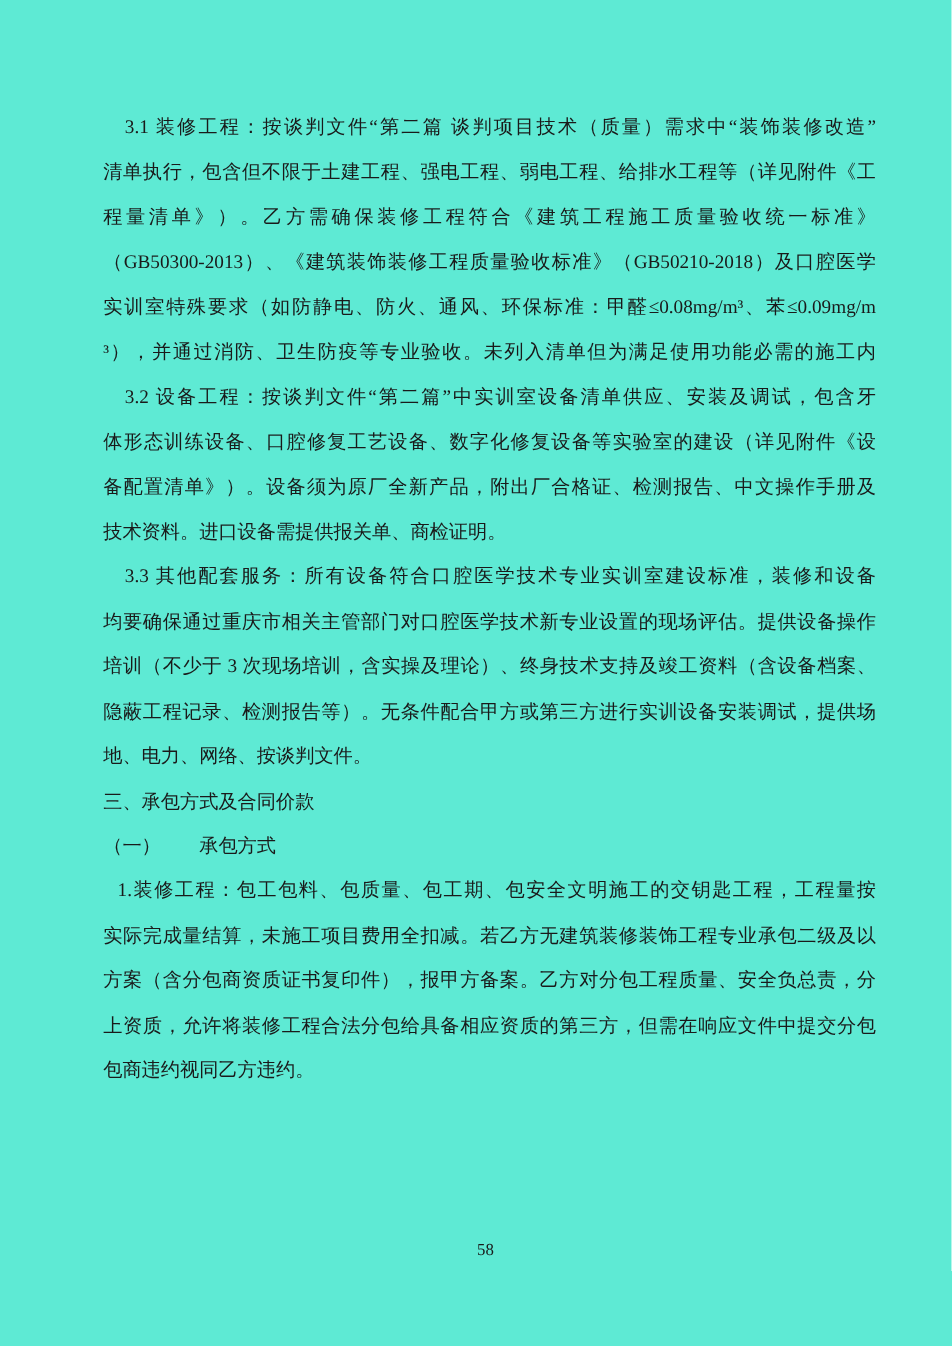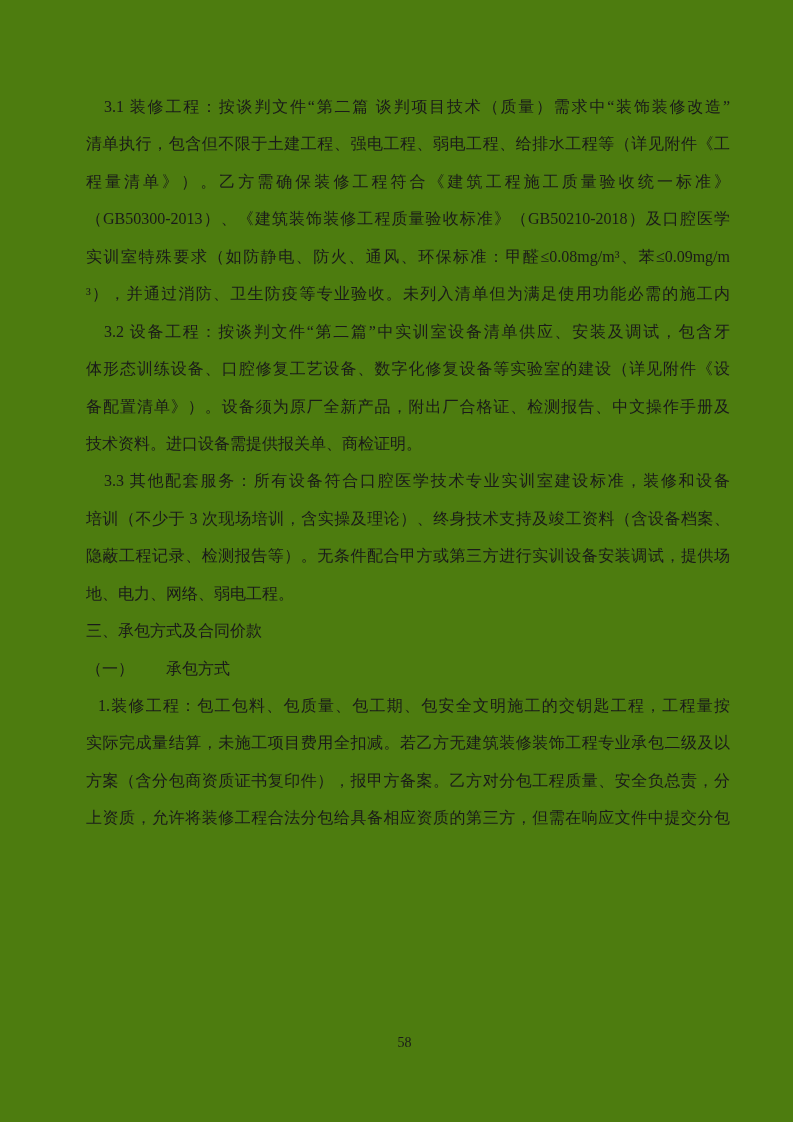--- a/index.html
+++ b/index.html
@@ -4,21 +4,21 @@
 <style>
   html, body {
     margin: 0;
     padding: 0;
     background: #ffffff;
   }
   .page {
     position: relative;
     width: 793px;
     height: 1122px;
-    background: #4d7c0f;
+    background: #5eead4;
     overflow: hidden;
     font-family: "Liberation Serif", "DejaVu Serif", serif;
     color: #1a1a1a;
   }
   .text-block {
     position: absolute;
     left: 86px;
     top: 88px;
     width: 644px;
   }
@@ -65,31 +65,33 @@
         <div class="line j">³），并通过消防、卫生防疫等专业验收。未列入清单但为满足使用功能必需的施工内</div>
       </div>
       <div class="paragraph">
         <div class="line j" style="text-indent: 18px;">3.2 设备工程：按谈判文件“第二篇”中实训室设备清单供应、安装及调试，包含牙</div>
         <div class="line j">体形态训练设备、口腔修复工艺设备、数字化修复设备等实验室的建设（详见附件《设</div>
         <div class="line j">备配置清单》）。设备须为原厂全新产品，附出厂合格证、检测报告、中文操作手册及</div>
         <div class="line">技术资料。进口设备需提供报关单、商检证明。</div>
       </div>
       <div class="paragraph">
         <div class="line j" style="text-indent: 18px;">3.3 其他配套服务：所有设备符合口腔医学技术专业实训室建设标准，装修和设备</div>
+        <div class="line j">均要确保通过重庆市相关主管部门对口腔医学技术新专业设置的现场评估。提供设备操作</div>
         <div class="line j">培训（不少于 3 次现场培训，含实操及理论）、终身技术支持及竣工资料（含设备档案、</div>
         <div class="line j">隐蔽工程记录、检测报告等）。无条件配合甲方或第三方进行实训设备安装调试，提供场</div>
-        <div class="line">地、电力、网络、弱电工程。</div>
+        <div class="line">地、电力、网络、按谈判文件。</div>
       </div>
       <div class="paragraph">
         <div class="line">三、承包方式及合同价款</div>
       </div>
       <div class="paragraph">
         <div class="line">（一）　　承包方式</div>
       </div>
       <div class="paragraph">
         <div class="line j" style="text-indent: 12px;">1.装修工程：包工包料、包质量、包工期、包安全文明施工的交钥匙工程，工程量按</div>
         <div class="line j">实际完成量结算，未施工项目费用全扣减。若乙方无建筑装修装饰工程专业承包二级及以</div>
         <div class="line j">方案（含分包商资质证书复印件），报甲方备案。乙方对分包工程质量、安全负总责，分</div>
         <div class="line j">上资质，允许将装修工程合法分包给具备相应资质的第三方，但需在响应文件中提交分包</div>
+        <div class="line">包商违约视同乙方违约。</div>
       </div>
     </div>
   <div class="page-number">58</div>
 </div>
 
 </body></html>

